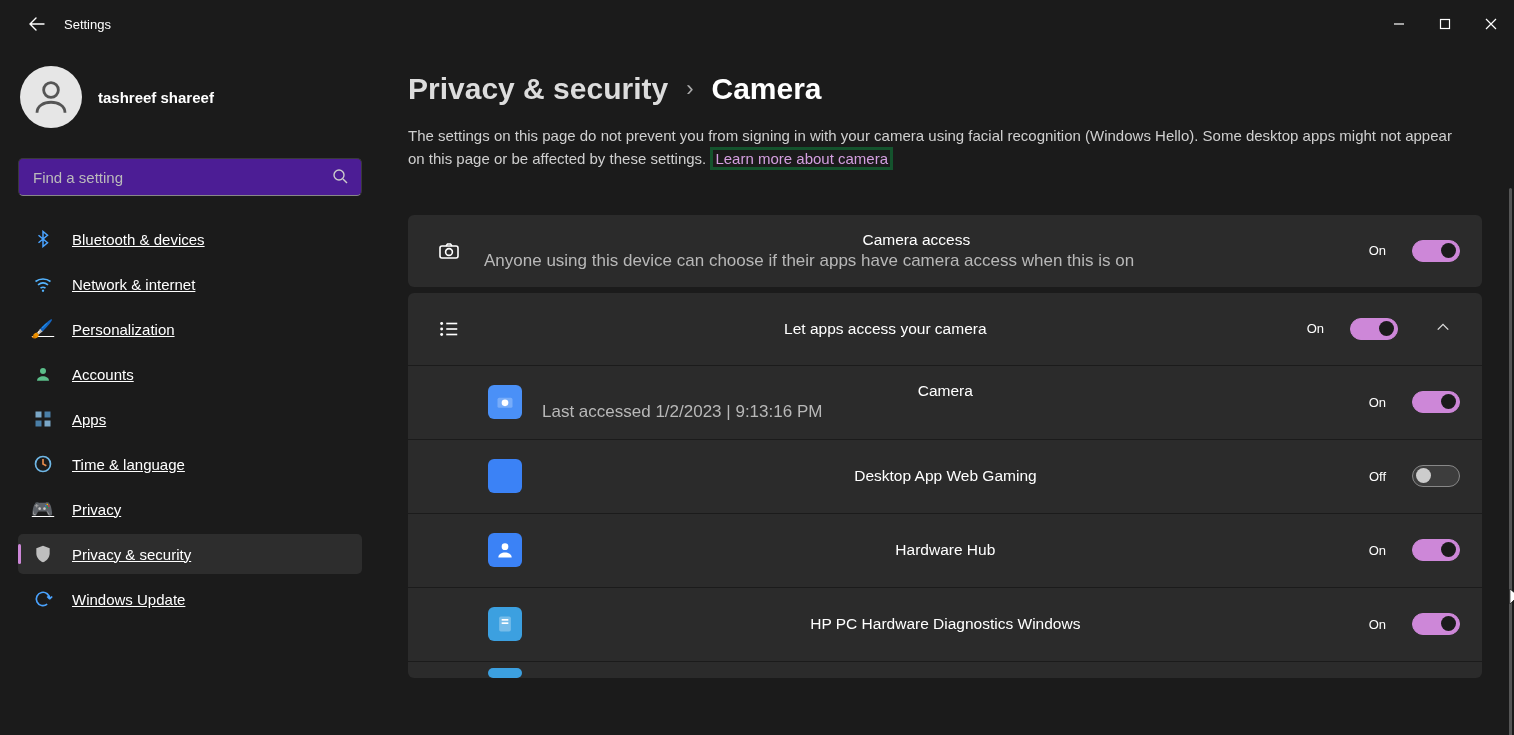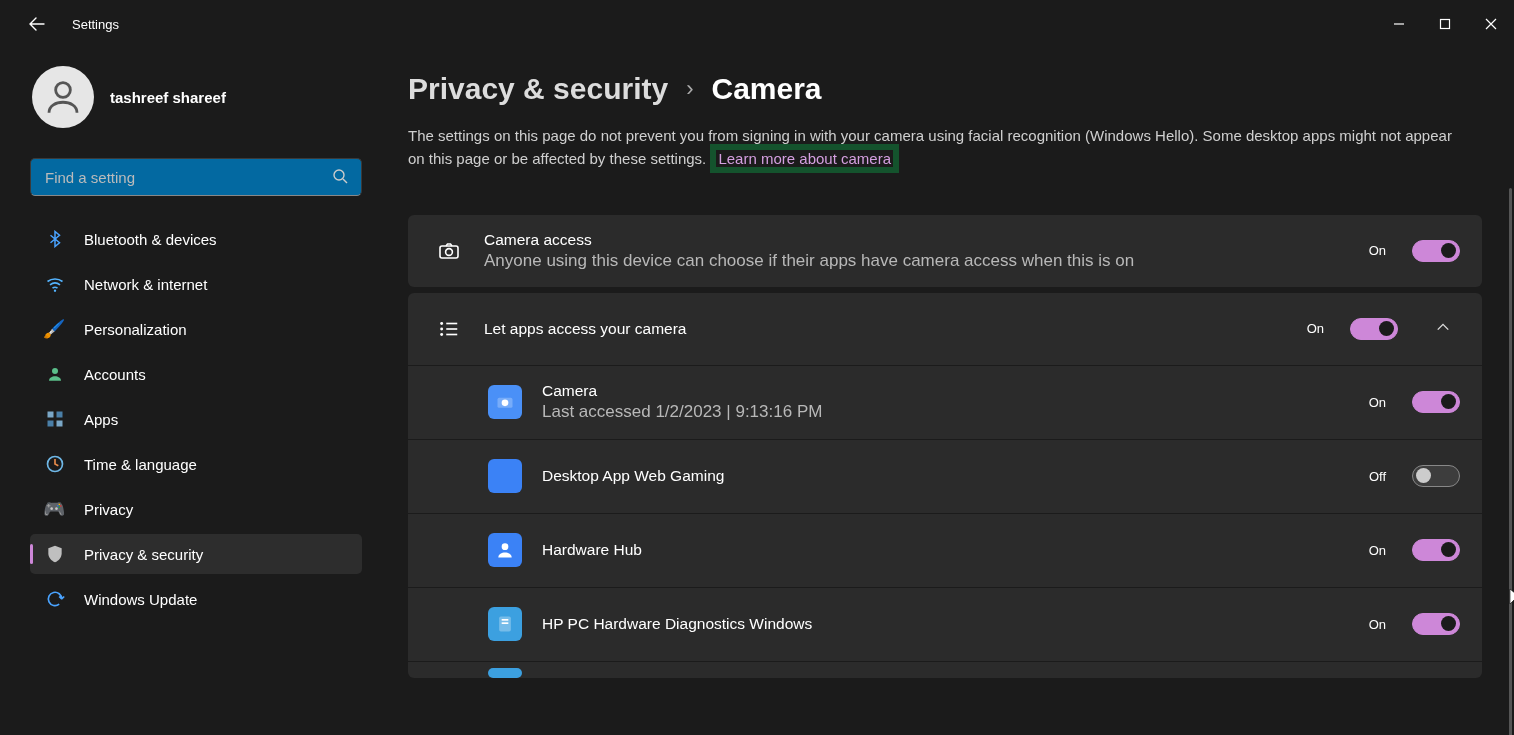--- a/index.html
+++ b/index.html
@@ -17,66 +17,66 @@
     height: 48px;
     display: flex;
     align-items: center;
     padding-left: 18px;
   }
   .titlebar .back {
     width: 38px; height: 38px;
     display: flex; align-items: center; justify-content: center;
     color: #fff; font-size: 16px;
   }
-  .titlebar .app-title { margin-left: 16px; font-size: 13px; color: #fff; }
+  .titlebar .app-title { margin-left: 8px; font-size: 13px; color: #fff; }
   .winctrls { margin-left: auto; display: flex; }
   .winbtn {
     width: 46px; height: 32px;
     display: flex; align-items: center; justify-content: center;
     color: #fff;
   }
   .winbtn svg { stroke: #fff; }
   
   .layout { flex: 1; display: flex; overflow: hidden; }
   .sidebar {
     width: 380px;
-    padding: 18px 8px 0 28px;
+    padding: 18px 8px 0 16px;
     display: flex;
     flex-direction: column;
     overflow: hidden;
     justify-content: space-between;
   }
   .profile { display: flex; align-items: center; gap: 16px; margin-bottom: 24px; margin-left: 4px;}
   .avatar {
     width: 62px; height: 62px; border-radius: 50%;
     background: #e6e6e6;
     display: flex; align-items: center; justify-content: center;
   }
   .avatar svg { fill: #444; }
   .username { font-size: 15px; font-weight: 600; }
   .search {
     position: relative;
     margin: 6px 10px 18px 2px;
   }
   .search input {
     width: 100%; height: 38px;
-    background: #0369a1;
+    background: #4c1d95;
     border: 1px solid #3a3a3a;
     border-bottom: 1px solid #888;
     border-radius: 5px;
     color: #ddd;
     padding: 0 44px 0 14px;
     font-size: 15px;
     outline: none;
   }
   .search input::placeholder { color: #bbb; }
   .search .sicon {
     position: absolute; right: 14px; top: 10px; color: #ddd;
   }
-  .nav { flex:1; overflow-y:auto; padding-right:4px; position:relative;}
+  .nav { flex:1; overflow-y:auto; padding-right:4px; position:relative;text-decoration:underline;}
   .nav-item {
     display: flex; align-items: center; gap: 18px;
     height: 40px;
     padding-left: 14px;
     border-radius: 5px;
     margin: 5px 6px 5px 2px;
     color: #fff; font-size: 15px;
     position: relative;
   }
   .nav-item.selected { background: #2d2d2d; }
@@ -93,39 +93,39 @@
     position: relative;
   }
   .scrollbar-fake {
     position:absolute; right:2px; top:140px; width:3px; height:560px; background:#555; border-radius:2px;
   }
   .breadcrumb { display:flex; align-items:center; gap:18px; margin-bottom:18px;}
   .breadcrumb .bc-parent { font-size:30px; font-weight:600; color:#dcdcdc; }
   .breadcrumb .bc-sep { font-size:22px; color:#aaa; }
   .breadcrumb .bc-current { font-size:30px; font-weight:600; color:#fff; }
   .desc { color:#cfcfcf; font-size:15px; line-height:1.55; max-width:1060px; margin-bottom:44px;}
-  .desc a { color:#d49fe0; text-decoration:none; border:6px solid #14532d; padding:0 2px;}
+  .desc a { color:#d49fe0; text-decoration:none; border:3px solid #14532d; padding:0 2px;}
   .card {
     background: #2b2b2b;
     border-radius: 6px;
     margin-bottom: 6px;
   }
   .row {
     display:flex; align-items:center;
     min-height: 72px;
     padding: 14px 22px 14px 26px;
     gap: 20px;
   }
   .row + .row.app-row { border-top:1px solid #1b1b1b;}
   .row-icon {
     width: 30px; height:30px; display:flex; align-items:center; justify-content:center;
     color:#fff; font-size:20px;
   }
   .row-text { flex:1; }
-  .row-title { font-size:15.5px; color:#fff; }
+  .row-title { font-size:15.5px; color:#fff;text-align:center; }
   .row-sub { font-size:17px; color:#b8b8b8; margin-top:2px;}
   .row-state { font-size:13px; color:#fff; margin-right:6px;}
   .toggle {
     width: 48px; height:22px; border-radius:11px;
     position:relative;
     background:#3d3d3d; border:1px solid #888;
   }
   .toggle .knob {
     position:absolute; top:2px; width:15px; height:15px; border-radius:50%;
     background:#ccc;

